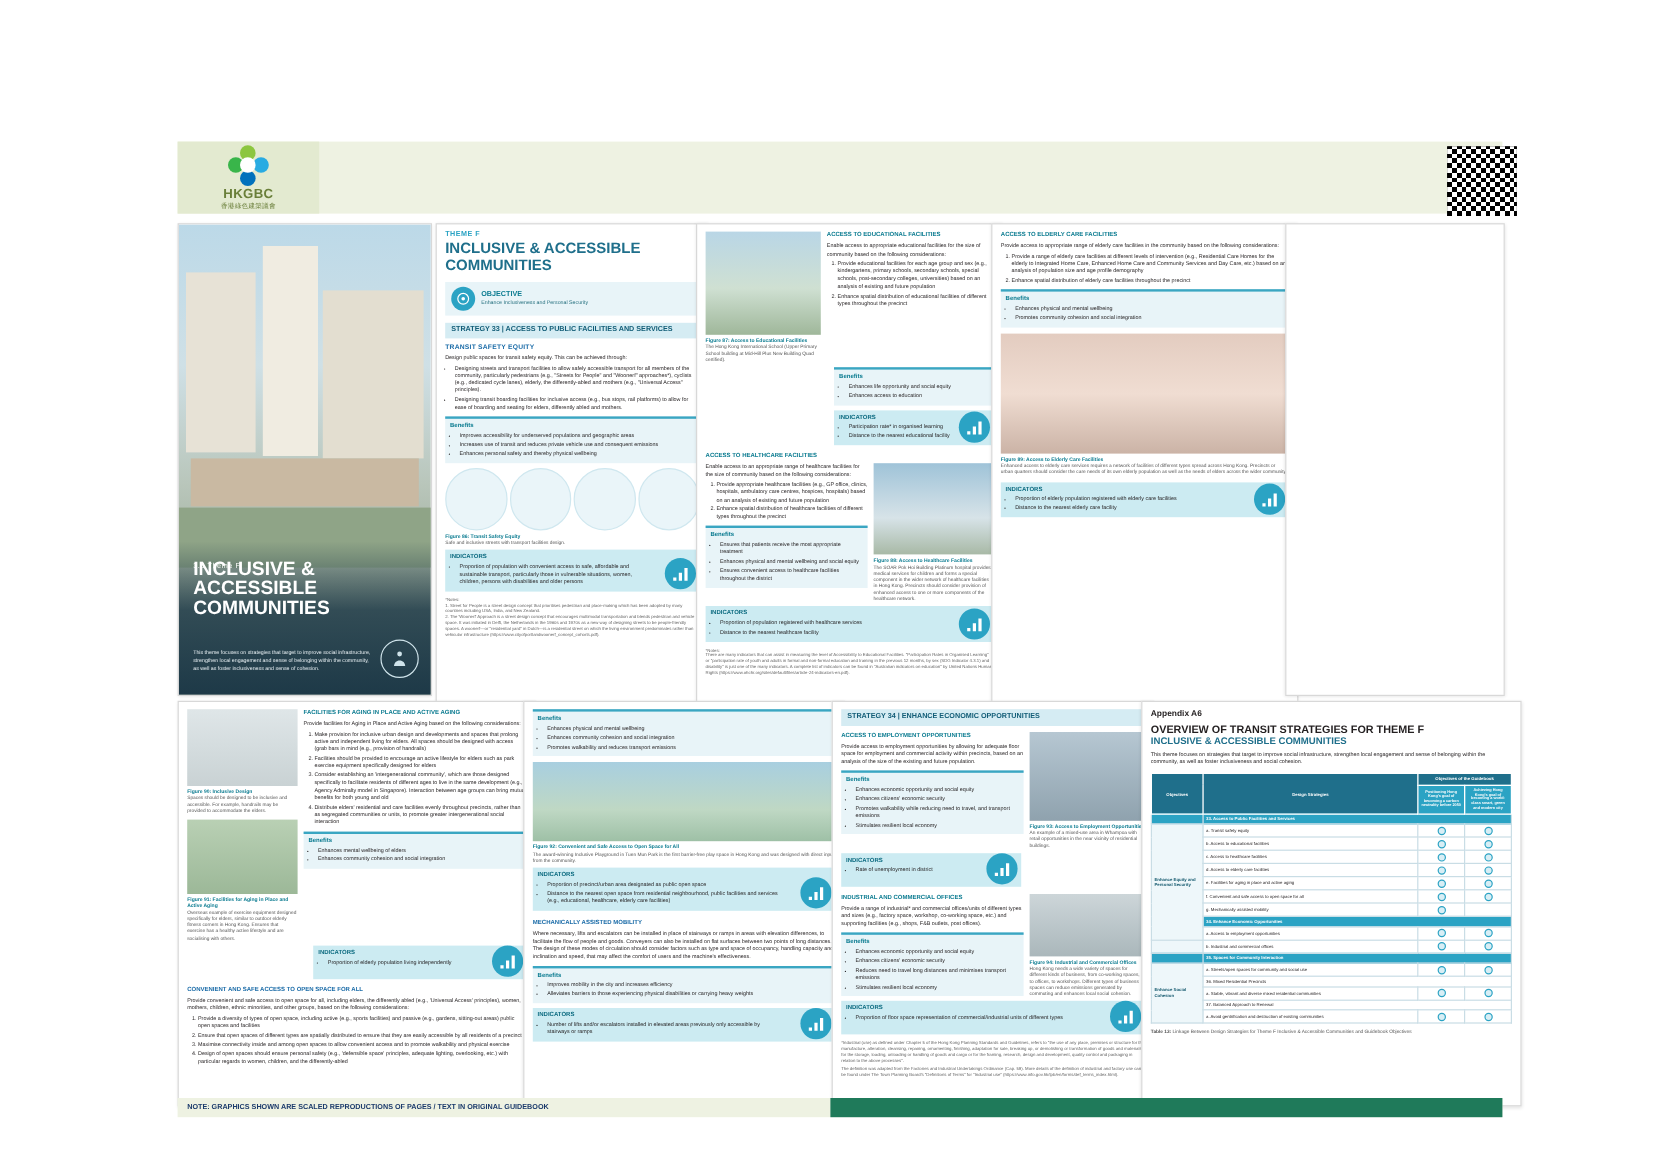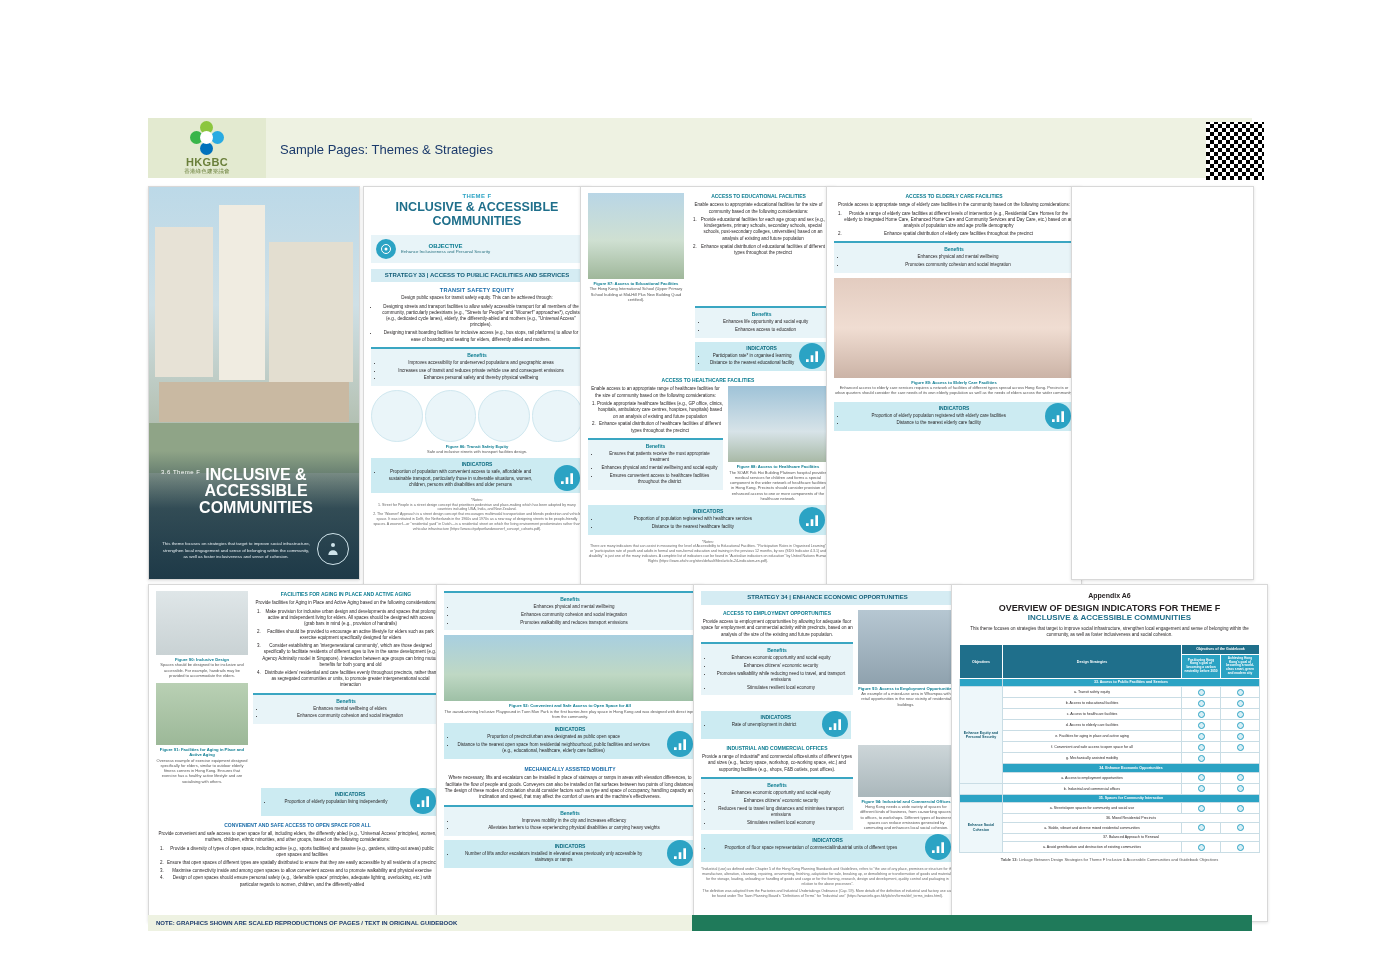--- a/index.html
+++ b/index.html
@@ -42,21 +42,20 @@
     background:
       repeating-linear-gradient(90deg,#000 0 4px,#fff 4px 8px),
       repeating-linear-gradient(0deg,#000 0 4px,#fff 4px 8px);
     background-blend-mode:difference;
   }
   
   .page{
     position:absolute;background:#ffffff;border:1px solid #d8d8d8;
     box-shadow:0 1px 3px rgba(0,0,0,.12);
     overflow:hidden;
-    text-align:center;
   }
   .col-pad{padding:6px 7px}
   .t45{font-size:4.5px;line-height:1.4}
   .t5{font-size:5px;line-height:1.45}
   .t7{font-size:7px;line-height:1.4}
   .tealhead{color:#0c7c91;font-weight:bold}
   .cap{color:#555;font-size:4px;line-height:1.3}
   .capb{color:#0c7c91;font-size:4.2px;font-weight:bold;line-height:1.3}
   ul.bl{margin:2px 0 0 0;padding-left:8px}
   ul.bl li{margin-bottom:1.5px}
@@ -139,21 +138,20 @@
         <span></span>
           <span></span>
           <span></span>
           <span></span>
           <span></span>
       </div>
       <div class="logo-text">HKGBC</div>
       <div class="logo-sub">香港綠色建築議會</div>
     </div>
     <div class="header-titles">
-      <div class="header-sub">Sample Pages: Themes &amp; Strategies</div>
     </div>
     <div class="qr"></div>
   </div>
 
   <div class="page" id="p1">
     <div class="cover-photo">
       <div class="cover-bld" style="left:6px;top:40px;width:58px;height:150px;background:#e7e2d6"></div>
       <div class="cover-bld" style="left:70px;top:18px;width:46px;height:175px;background:#f0ece1"></div>
       <div class="cover-bld" style="left:120px;top:55px;width:84px;height:140px;background:#e3ded0"></div>
       <div class="cover-bld" style="left:10px;top:195px;width:190px;height:40px;background:#c9b9a2"></div>
@@ -517,21 +515,21 @@
     </div>
 
     <div class="notes">
       <div>*Industrial (use) as defined under Chapter 5 of the Hong Kong Planning Standards and Guidelines, refers to "the use of any place, premises or structure for the manufacture, alteration, cleansing, repairing, ornamenting, finishing, adaptation for sale, breaking up, or demolishing or transformation of goods and materials for the storage, loading, unloading or handling of goods and cargo or for the framing, research, design and development, quality control and packaging in relation to the above processes".</div>
       <div style="margin-top:2px">The definition was adapted from the Factories and Industrial Undertakings Ordinance (Cap. 59). More details of the definition of industrial and factory use can be found under The Town Planning Board's "Definitions of Terms" for "Industrial use" (https://www.info.gov.hk/tpb/en/forms/def_terms_index.html).</div>
     </div>
   </div>
 
   <div class="page col-pad" id="p9">
     <div class="t7" style="font-weight:bold">Appendix A6</div>
-    <div style="font-size:9px;font-weight:bold;margin-top:2px">OVERVIEW OF DESIGN INDICATORS FOR THEME F</div>
+    <div style="font-size:9px;font-weight:bold;margin-top:2px">OVERVIEW OF TRANSIT STRATEGIES FOR THEME F</div>
     <div style="font-size:8px;font-weight:bold;color:#1f6f8b">INCLUSIVE &amp; ACCESSIBLE COMMUNITIES</div>
     <div class="t45" style="margin-top:4px">This theme focuses on strategies that target to improve social infrastructure, strengthen local engagement and sense of belonging within the community, as well as foster inclusiveness and social cohesion.</div>
 
     <table class="apx" style="margin-top:6px">
       <thead>
         <tr>
           <th rowspan="2" style="width:38px">Objectives</th>
           <th rowspan="2">Design Strategies</th>
           <th colspan="2">Objectives of the Guidebook</th>
         </tr>

